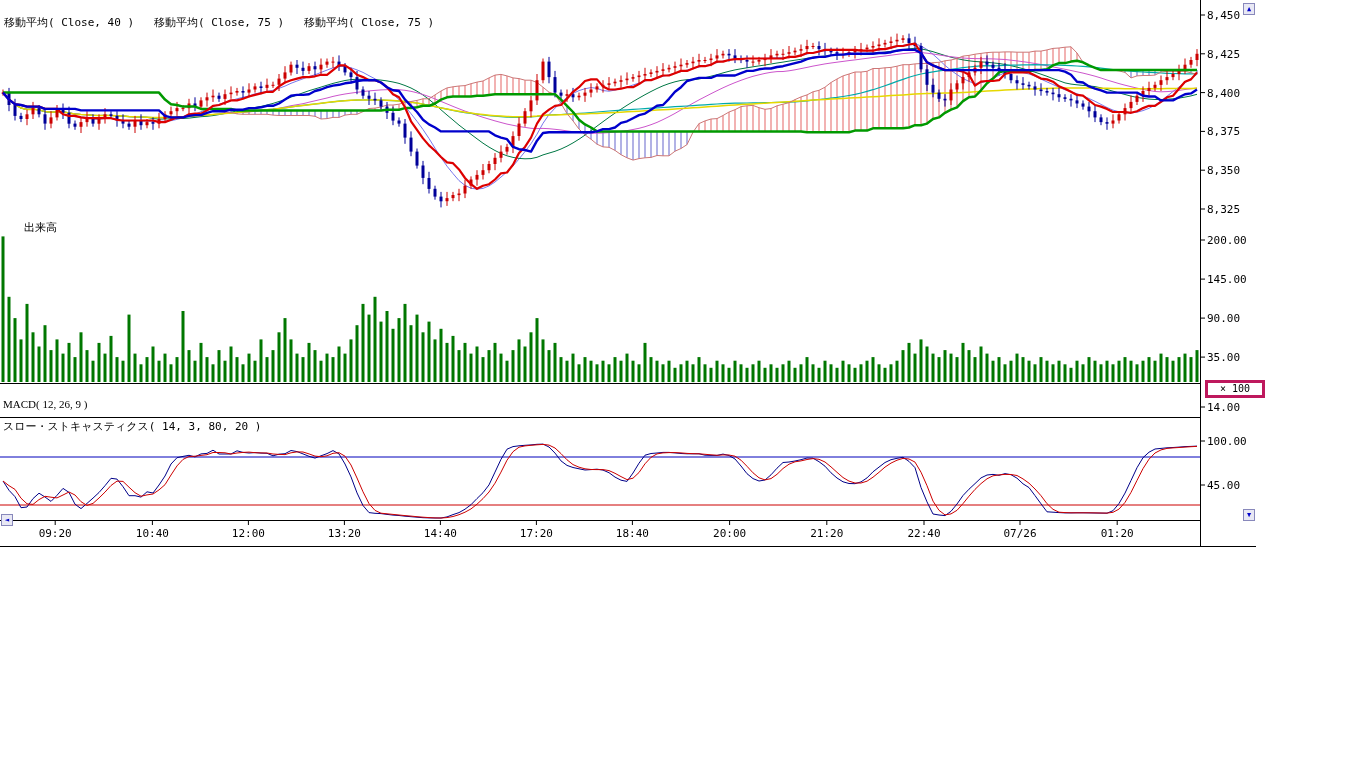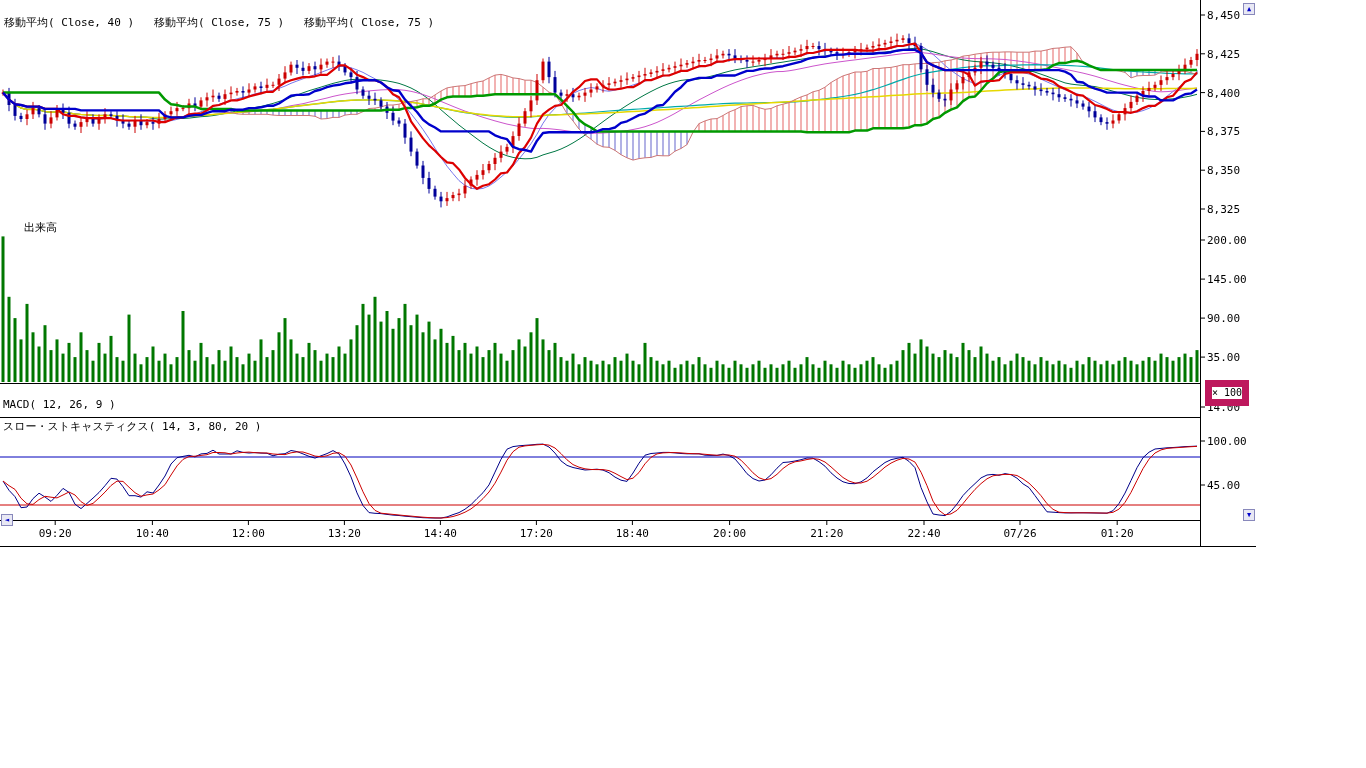--- a/index.html
+++ b/index.html
@@ -1,21 +1,21 @@
 <!DOCTYPE html>
 <html><head>
 <meta charset="utf-8">
 <style>
   html,body{margin:0;padding:0;background:#ffffff;}
   #app{position:relative;width:1366px;height:768px;background:#ffffff;overflow:hidden;
        font-family:"DejaVu Sans Mono","DejaVu Sans",monospace;font-size:11px;color:#000;}
   .hdr{position:absolute;left:4px;white-space:pre;letter-spacing:0px;}
   .pane-label{position:absolute;left:3px;white-space:pre;}
-  .mult-box{position:absolute;left:1205px;top:380px;border:7px solid #be185d;background:#fff;
-            padding:0 0;height:12px;line-height:12px;font-size:10px;}
+  .mult-box{position:absolute;left:1205px;top:380px;border:3px solid #be185d;background:#fff;
+            padding:0 12px;height:12px;line-height:12px;font-size:10px;}
   .sbtn{position:absolute;width:12px;height:12px;border:1px solid #8888bb;background:#e8e8f4;
         color:#0000cc;font-size:7px;line-height:11px;text-align:center;cursor:pointer;box-sizing:border-box;}
   svg text{font-family:"DejaVu Sans Mono","DejaVu Sans",monospace;font-size:11px;fill:#000;}
 </style>
 </head>
 <body>
 
 <div id="app">
 
   <div class="hdr" style="top:15px;">移動平均( Close, 40 )   移動平均( Close, 75 )   移動平均( Close, 75 )</div>
@@ -906,20 +906,20 @@
         <text x="924.0" y="537" text-anchor="middle">22:40</text>
         <line x1="1020.0" y1="520.5" x2="1020.0" y2="525" stroke="#000"></line>
         <text x="1020.0" y="537" text-anchor="middle">07/26</text>
         <line x1="1117.2" y1="520.5" x2="1117.2" y2="525" stroke="#000"></line>
         <text x="1117.2" y="537" text-anchor="middle">01:20</text>
       </g>
     </svg>
 
   <div class="pane-label" style="top:220px;margin-left:21px;">出来高</div>
   <div class="mult-box">× 100</div>
-  <div class="pane-label" style="top:398px;">MACD( 12, 26, 9 )</div>
+  <div class="pane-label" style="top:398px;font-family:Liberation Serif, serif;">MACD( 12, 26, 9 )</div>
   <div class="pane-label" style="top:419px;text-align:center;">スロー・ストキャスティクス( 14, 3, 80, 20 )</div>
 
   <div class="sbtn" style="left:1243px;top:3px;">▲</div>
   <div class="sbtn" style="left:1243px;top:509px;">▼</div>
   <div class="sbtn" style="left:1px;top:514px;">◄</div>
 
 </div>
 
 </body></html>

